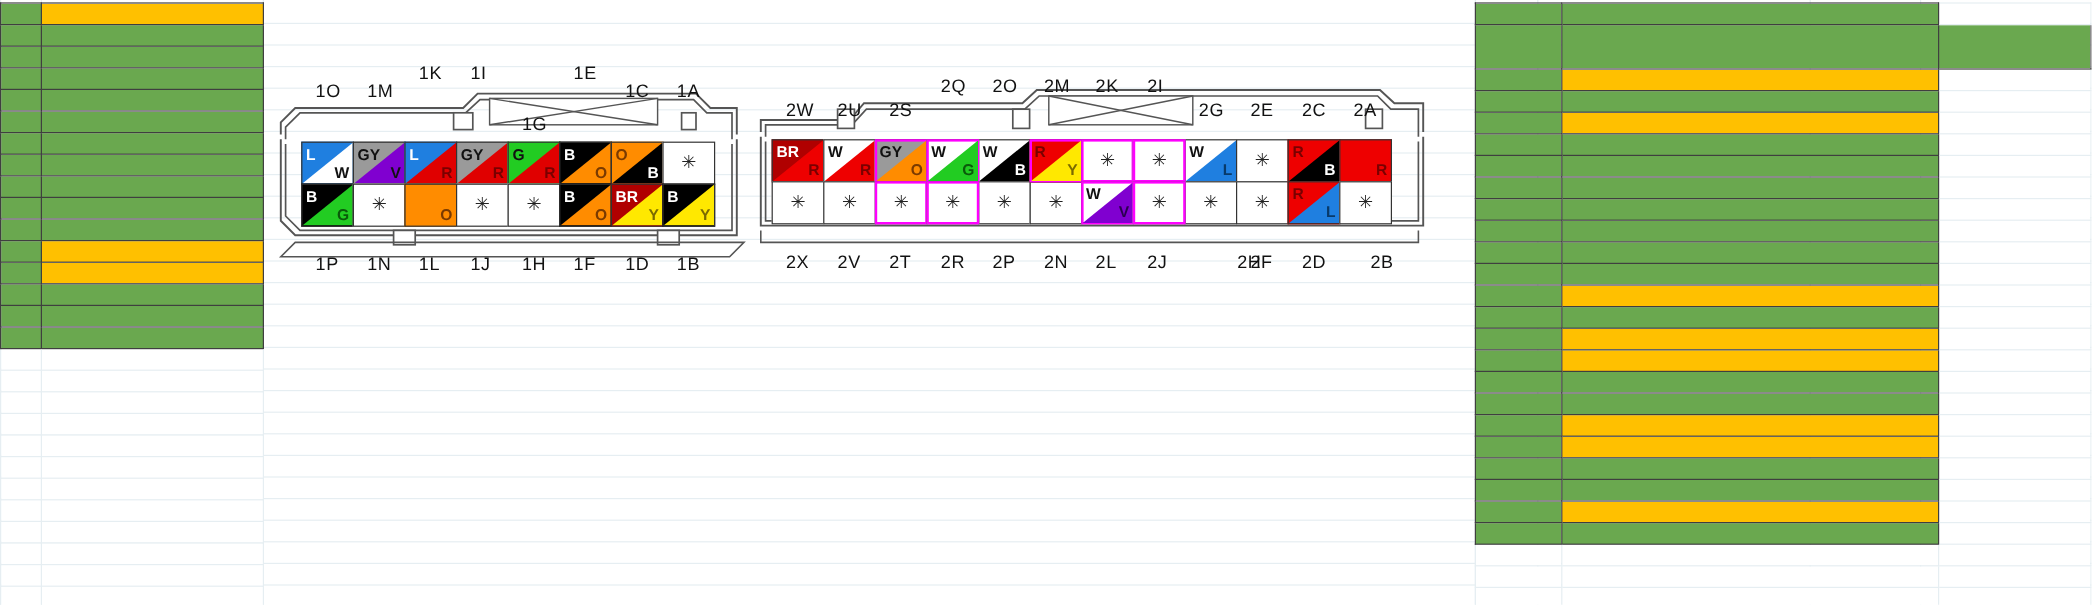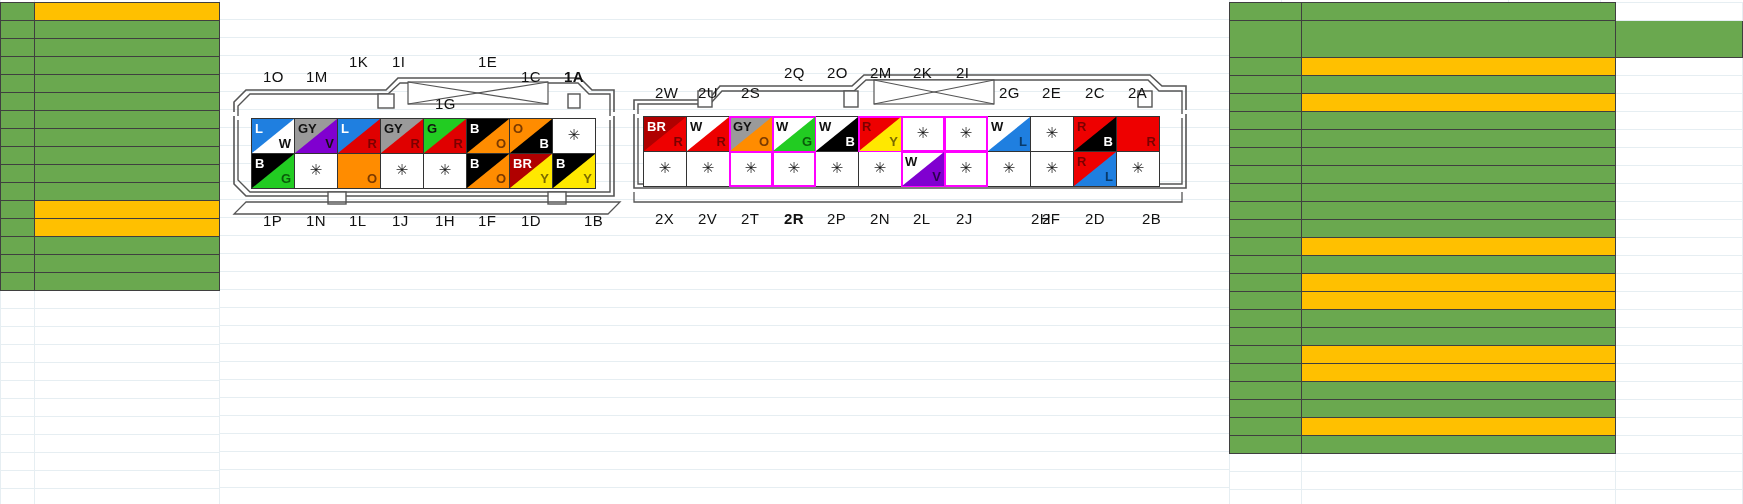--- a/index.html
+++ b/index.html
@@ -462,31 +462,31 @@
       <path d="M18,152 L6,164 L380,164 L392,152 Z" fill="none" stroke="#555" stroke-width="1.3"></path>
     </svg>
     <div id="c1-toplabels">
         <div class="conn-label" style="left: 35px; top: 18px;">1O</div>
         <div class="conn-label" style="left: 78px; top: 18px;">1M</div>
         <div class="conn-label" style="left: 121px; top: 3px;">1K</div>
         <div class="conn-label" style="left: 164px; top: 3px;">1I</div>
         <div class="conn-label" style="left: 207px; top: 3px; margin-top: 42px;">1G</div>
         <div class="conn-label" style="left: 250px; top: 3px;">1E</div>
         <div class="conn-label" style="left: 293px; top: 18px;">1C</div>
-        <div class="conn-label" style="left: 336px; top: 18px; font-weight: bold;">1A</div>
+        <div class="conn-label" style="left: 336px; top: 18px;">1A</div>
       </div>
     <div id="c1-botlabels">
         <div class="conn-label" style="left: 35px; top: 162px;">1P</div>
         <div class="conn-label" style="left: 78px; top: 162px;">1N</div>
         <div class="conn-label" style="left: 121px; top: 162px;">1L</div>
         <div class="conn-label" style="left: 164px; top: 162px;">1J</div>
         <div class="conn-label" style="left: 207px; top: 162px;">1H</div>
         <div class="conn-label" style="left: 250px; top: 162px;">1F</div>
         <div class="conn-label" style="left: 293px; top: 162px;">1D</div>
-        <div class="conn-label" style="left: 336px; top: 162px; margin-left: 20px;">1B</div>
+        <div class="conn-label" style="left: 336px; top: 162px;">1B</div>
       </div>
     <div id="c1-grid" style="position:absolute; left:24px; top:68px;">
         <div class="pinrow">
           <div class="pincell" style="background: rgb(31, 127, 224); width: 44px;">
             <div class="tri" style="background: rgb(255, 255, 255); clip-path: polygon(100% 0px, 100% 100%, 0px 100%);"></div>
             <span class="lbl tl" style="color: rgb(255, 255, 255);">L</span>
             <span class="lbl br" style="color: rgb(17, 17, 17);">W</span>
           </div>
           <div class="pincell" style="background: rgb(154, 154, 154); width: 44px;">
             <div class="tri" style="background: rgb(128, 0, 208); clip-path: polygon(100% 0px, 100% 100%, 0px 100%);"></div>
@@ -584,21 +584,21 @@
         <div class="conn-label" style="left: 326px; top: 14px;">2I</div>
         <div class="conn-label" style="left: 369px; top: 14px; margin-top: 20px;">2G</div>
         <div class="conn-label" style="left: 412px; top: 34px;">2E</div>
         <div class="conn-label" style="left: 455px; top: 34px;">2C</div>
         <div class="conn-label" style="left: 498px; top: 34px;">2A</div>
       </div>
     <div id="c2-botlabels">
         <div class="conn-label" style="left: 25px; top: 160px;">2X</div>
         <div class="conn-label" style="left: 68px; top: 160px;">2V</div>
         <div class="conn-label" style="left: 111px; top: 160px;">2T</div>
-        <div class="conn-label" style="left: 154px; top: 160px; font-weight: bold;">2R</div>
+        <div class="conn-label" style="left: 154px; top: 160px;">2R</div>
         <div class="conn-label" style="left: 197px; top: 160px;">2P</div>
         <div class="conn-label" style="left: 240px; top: 160px;">2N</div>
         <div class="conn-label" style="left: 283px; top: 160px;">2L</div>
         <div class="conn-label" style="left: 326px; top: 160px;">2J</div>
         <div class="conn-label" style="left: 369px; top: 160px; margin-left: 32px;">2H</div>
         <div class="conn-label" style="left: 412px; top: 160px;">2F</div>
         <div class="conn-label" style="left: 455px; top: 160px;">2D</div>
         <div class="conn-label" style="left: 512px; top: 160px;">2B</div>
       </div>
     <div id="c2-grid" style="position:absolute; left:14px; top:66px;">

